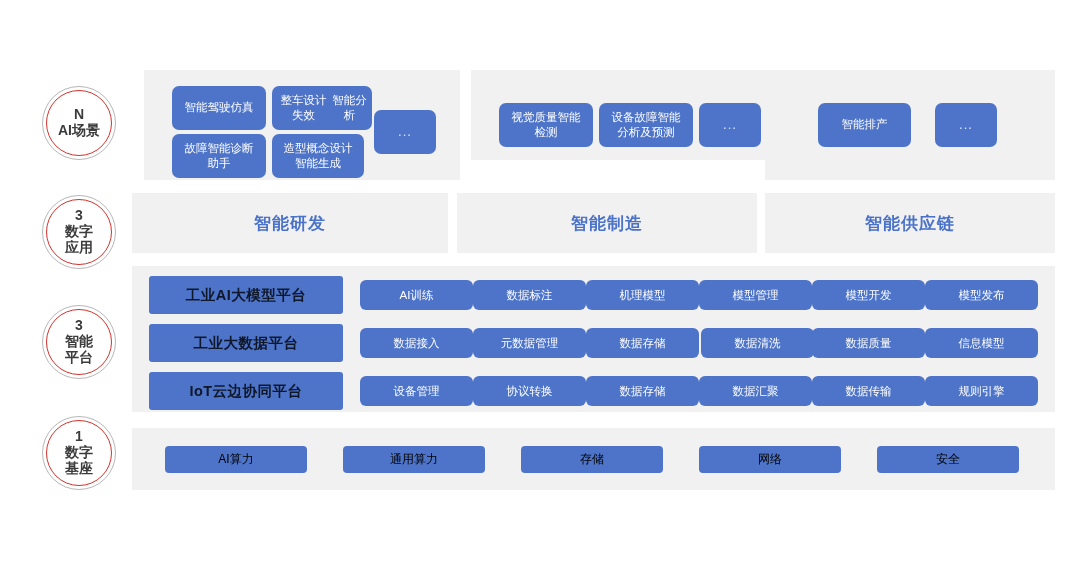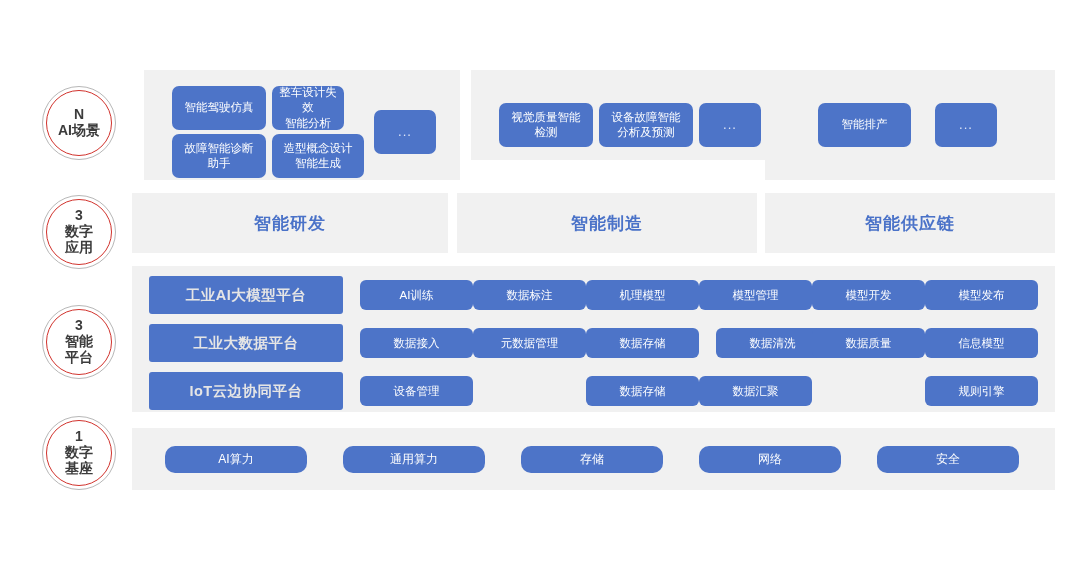--- a/index.html
+++ b/index.html
@@ -67,41 +67,41 @@
   .p-app2 { left: 457px; width: 300px; }
   .p-app3 { left: 765px; width: 290px; }
 
   
   .p-plat { left: 132px; top: 266px; width: 923px; height: 146px; }
   .plat-label {
     position: absolute;
     left: 17px; width: 194px; height: 38px;
     background: #4d74c8;
     border-radius: 3px;
-    color: #e5e5e5; font-size: 14.5px; font-weight: bold;
+    color: #0f172a; font-size: 14.5px; font-weight: bold;
     display: flex; align-items: center; justify-content: center;
     letter-spacing: .5px;
   }
   .mod {
     position: absolute;
     width: 113px; height: 30px;
     background: #4d74c8;
     border-radius: 6px;
     color: #fff; font-size: 11.5px;
     display: flex; align-items: center; justify-content: center; text-align: right;
   }
 
   
   .p-base { left: 132px; top: 428px; width: 923px; height: 62px; }
   .base-tile {
     position: absolute;
     top: 446px; height: 27px;
     background: #4d74c8;
-    border-radius: 10px;
-    color: #ffffff; font-size: 12px;
+    border-radius: 4px;
+    color: #000000; font-size: 12px;
     display: flex; align-items: center; justify-content: center;
   }
 </style>
 </head>
 <body>
 
 <div id="stage">
 
   <div class="badge b1">
     <div class="num">N</div>
@@ -118,21 +118,21 @@
     <div class="lbl">平台</div>
   </div>
   <div class="badge b4">
     <div class="num">1</div>
     <div class="lbl">数字</div>
     <div class="lbl">基座</div>
   </div>
 
   <div class="panel p-scn1">
     <div class="tile" style="left:28px;top:16px;width:94px;height:44px;">智能驾驶仿真</div>
-    <div class="tile" style="left:128px;top:16px;width:72px;height:44px;flex-direction:column;">
+    <div class="tile" style="left:128px;top:16px;width:100px;height:44px;flex-direction:row;">
       <span>整车设计失效</span>
       <span>智能分析</span>
     </div>
     <div class="tile" style="left:28px;top:64px;width:94px;height:44px;flex-direction:column;">
       <span>故障智能诊断</span>
       <span>助手</span>
     </div>
     <div class="tile" style="left:128px;top:64px;width:92px;height:44px;flex-direction:column;">
       <span>造型概念设计</span>
       <span>智能生成</span>
@@ -176,27 +176,29 @@
     <div class="mod" style="left:228px;top:14px;">AI训练</div>
     <div class="mod" style="left:341px;top:14px;">数据标注</div>
     <div class="mod" style="left:454px;top:14px;">机理模型</div>
     <div class="mod" style="left:567px;top:14px;">模型管理</div>
     <div class="mod" style="left:680px;top:14px;">模型开发</div>
     <div class="mod" style="left:793px;top:14px;">模型发布</div>
 
     <div class="mod" style="left:228px;top:62px;">数据接入</div>
     <div class="mod" style="left:341px;top:62px;">元数据管理</div>
     <div class="mod" style="left:454px;top:62px;">数据存储</div>
-    <div class="mod" style="left:584px;top:62px;">数据清洗</div>
+    <div class="mod" style="left:569px;top:62px;">数据清洗</div>
     <div class="mod" style="left:680px;top:62px;">数据质量</div>
     <div class="mod" style="left:793px;top:62px;">信息模型</div>
 
     <div class="mod" style="left:228px;top:110px;">设备管理</div>
+    <div class="mod" style="left:341px;top:110px;">协议转换</div>
     <div class="mod" style="left:454px;top:110px;">数据存储</div>
     <div class="mod" style="left:567px;top:110px;">数据汇聚</div>
+    <div class="mod" style="left:680px;top:110px;">数据传输</div>
     <div class="mod" style="left:793px;top:110px;">规则引擎</div>
   </div>
 
   <div class="panel p-base"></div>
   <div class="base-tile" style="left:165px;width:142px;">AI算力</div>
   <div class="base-tile" style="left:343px;width:142px;">通用算力</div>
   <div class="base-tile" style="left:699px;width:142px;">网络</div>
   <div class="base-tile" style="left:521px;width:142px;">存储</div>
   <div class="base-tile" style="left:877px;width:142px;">安全</div>
 

